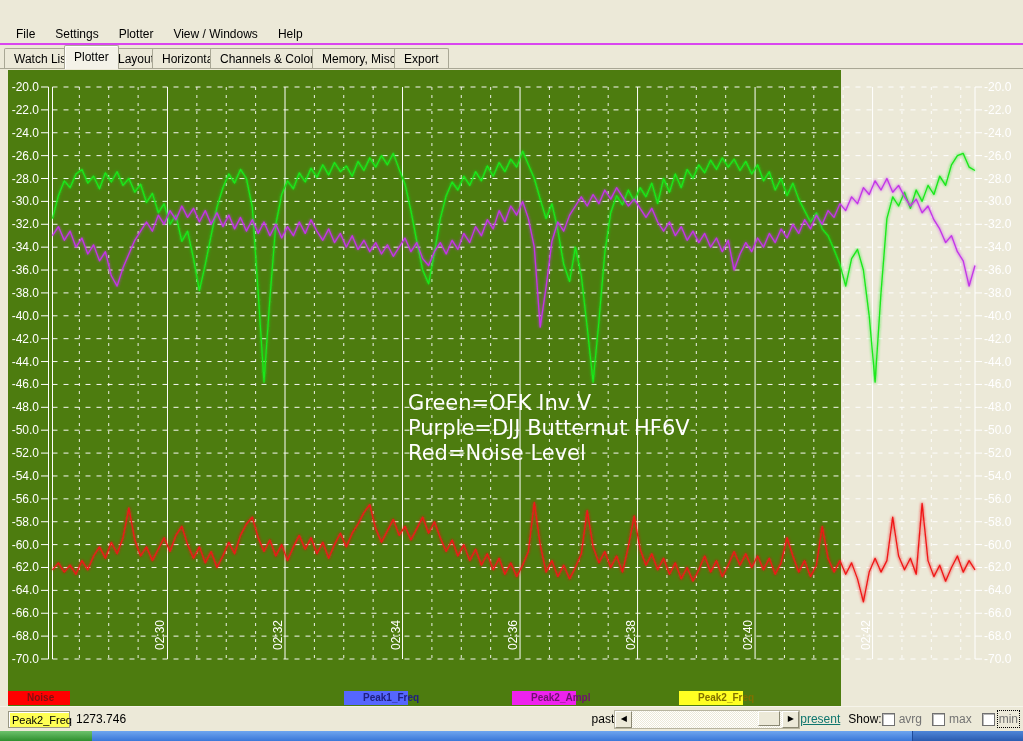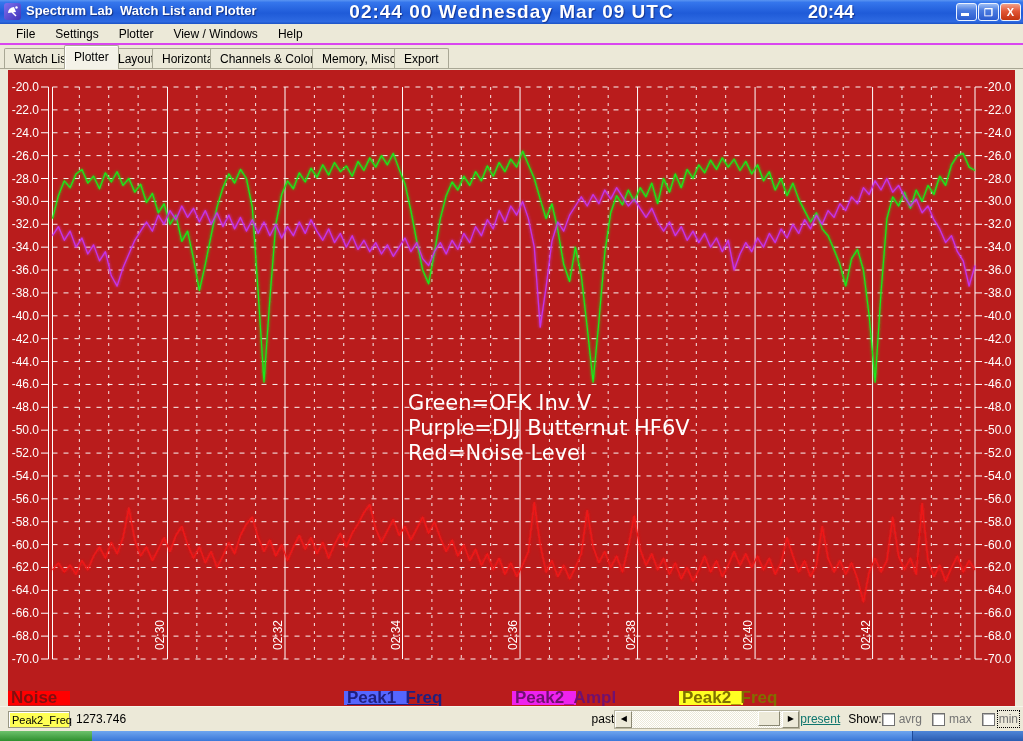--- a/index.html
+++ b/index.html
@@ -28,23 +28,23 @@
     border-bottom:2px solid #d946ef;display:flex;align-items:center;padding-left:6px;box-sizing:border-box;}
   .menuitem{font-size:12px;color:#000;padding:2px 10px;white-space:pre;}
   
   #tabbar{position:absolute;left:0;top:45px;width:1023px;height:25px;background:#ece9d8;}
   #tabline{position:absolute;left:0;top:23px;width:1023px;height:1px;background:#a9a795;}
   .tab{position:absolute;top:3px;height:20px;line-height:20px;padding:0 9px;font-size:12px;color:#000;
     background:#ece9d8;border:1px solid #a9a795;border-bottom:none;border-radius:2px 2px 0 0;box-sizing:border-box;}
   .tab.active{top:0;height:24px;line-height:22px;background:#f4f2e8;z-index:3;
     box-shadow:inset 1px 1px 0 #fff;}
   
-  #plotpanel{position:absolute;left:8px;top:70px;width:1007px;height:636px;background:#b91c1c;}
+  #plotpanel{position:absolute;left:8px;top:70px;width:833px;height:636px;background:#4d7c0f;}
   #plotsvg{position:absolute;left:0;top:0;}
-  .chip{position:absolute;top:621px;height:14px;font-size:17px;line-height:14px;padding-left:3px;
+  .chip{position:absolute;top:621px;height:14px;font-size:10px;line-height:14px;padding-left:19px;
     box-sizing:border-box;font-weight:bold;}
   
   #statusbar{position:absolute;left:0;top:706px;width:1023px;height:25px;background:#ece9d8;
     border-top:1px solid #f6f4ea;display:flex;align-items:center;box-sizing:border-box;font-size:12px;}
   #sel-chip{margin-left:8px;width:62px;height:17px;line-height:16px;background:#ffff55;border:1px solid #9a9884;
     box-shadow:1px 1px 0 #fff inset;font-size:11px;padding-left:3px;box-sizing:border-box;color:#000;}
   #sel-value{margin-left:6px;color:#000;}
   #status-right{margin-left:auto;display:flex;align-items:center;gap:0;padding-right:5px;}
   #scrollbar{width:184px;height:17px;display:flex;border:1px solid #b8b5a0;background:
      repeating-conic-gradient(#fff 0 25%, #ece9d8 0 50%) 0 0/2px 2px;}
@@ -62,35 +62,20 @@
   
   #taskbar{position:absolute;left:0;top:731px;width:1023px;height:10px;background:linear-gradient(180deg,#6ea5ef,#3a77d8);}
   #task-green{position:absolute;left:0;top:0;width:92px;height:10px;background:linear-gradient(180deg,#6cc26c,#2e8f2e);}
   #task-dark{position:absolute;left:912px;top:0;width:111px;height:10px;background:linear-gradient(180deg,#4f86d8,#2b5cb0);border-left:1px solid #1e4a98;}
 </style>
 </head>
 <body>
 
 <div id="app">
 
-  <div id="titlebar">
-    <div id="appicon">
-      <svg width="13" height="13" viewBox="0 0 13 13">
-        <path d="M2 8 A6 6 0 0 1 8 2 L10 7 Z" fill="#fff"></path>
-        <line x1="6" y1="7" x2="10" y2="11" stroke="#fff" stroke-width="1.4"></line>
-        <circle cx="10.5" cy="2.5" r="1.2" fill="#fff"></circle>
-      </svg>
-    </div>
-    <span id="wintitle">Spectrum Lab  Watch List and Plotter</span>
-    <span id="bigclock">02:44 00 Wednesday Mar 09 UTC</span>
-    <span id="miniclock">20:44</span>
-    <div id="btn-min" class="winbtn blue"></div>
-    <div id="btn-restore" class="winbtn blue"></div>
-    <div id="btn-close" class="winbtn red">X</div>
-  </div>
 
   <div id="menubar">
       <span class="menuitem">File</span>
       <span class="menuitem">Settings</span>
       <span class="menuitem">Plotter</span>
       <span class="menuitem">View / Windows</span>
       <span class="menuitem">Help</span>
     </div>
 
   <div id="tabbar">
@@ -289,21 +274,21 @@
         <polyline points="44.5,148.6 50.4,125.7 56.3,110.8 62.1,117.7 68.0,103.9 73.9,99.4 79.8,113.1 85.6,106.2 91.5,118.8 97.4,102.8 103.3,112.0 109.1,101.7 115.0,115.4 120.9,108.5 126.8,122.2 132.6,114.2 138.5,132.5 144.4,123.4 150.3,142.8 156.1,133.7 162.0,154.3 167.9,145.1 173.8,171.4 179.6,161.1 185.5,188.6 191.4,220.6 197.3,194.3 203.1,165.7 209.0,137.1 214.9,117.7 220.8,103.9 226.6,113.1 232.5,99.4 238.4,108.5 244.3,137.1 250.2,222.9 256.0,312.2 261.9,228.6 267.8,154.3 273.7,124.5 279.5,110.8 285.4,118.8 291.3,102.8 297.2,112.0 303.0,98.2 308.9,107.4 314.8,94.8 320.7,105.1 326.5,92.5 332.4,101.7 338.3,95.9 344.2,106.2 350.0,91.4 355.9,100.5 361.8,87.9 367.7,97.1 373.5,85.6 379.4,94.8 385.3,83.4 391.2,99.4 397.0,114.2 402.9,140.6 408.8,171.4 414.7,200.0 420.6,213.8 426.4,182.9 432.3,148.6 438.2,125.7 444.1,112.0 449.9,120.0 455.8,106.2 461.7,115.4 467.6,101.7 473.4,110.8 479.3,95.9 485.2,106.2 491.1,92.5 496.9,101.7 502.8,89.1 508.7,97.1 514.6,81.1 520.4,94.8 526.3,108.5 532.2,129.1 538.1,148.6 543.9,133.7 549.8,160.0 555.7,194.3 561.6,211.5 567.4,177.2 573.3,205.8 579.2,257.2 585.1,312.2 590.9,251.5 596.8,182.9 602.7,142.8 608.6,125.7 614.5,134.8 620.3,120.0 626.2,131.4 632.1,117.7 638.0,126.8 643.8,113.1 649.7,133.7 655.6,108.5 661.5,122.2 667.3,103.9 673.2,117.7 679.1,99.4 685.0,108.5 690.8,94.8 696.7,102.8 702.6,90.2 708.5,99.4 714.3,87.9 720.2,97.1 726.1,89.1 732.0,100.5 737.8,91.4 743.7,103.9 749.6,94.8 755.5,110.8 761.3,101.7 767.2,120.0 773.1,108.5 779.0,125.7 784.9,113.1 790.7,129.1 796.6,140.6 802.5,152.0 808.4,142.8 814.2,158.9 820.1,165.7 826.0,179.4 831.9,194.3 837.7,216.1 843.6,188.6 849.5,179.4 855.4,200.0 861.2,245.8 867.1,312.2 873.0,222.9 878.9,148.6 884.7,126.8 890.6,136.0 896.5,122.2 902.4,138.3 908.2,120.0 914.1,131.4 920.0,115.4 925.9,124.5 931.7,106.2 937.6,115.4 943.5,94.8 949.4,85.6 955.2,83.4 961.1,97.1 967.0,100.5" fill="none" stroke="#1ae81a" stroke-width="1.3" filter="url(#glow)" stroke-linejoin="round"></polyline>
         <polyline points="44.5,165.7 50.4,156.6 56.3,170.3 62.1,161.1 68.0,177.2 73.9,168.0 79.8,184.0 85.6,174.9 91.5,190.9 97.4,181.7 103.3,205.8 109.1,216.1 115.0,197.8 120.9,184.0 126.8,170.3 132.6,161.1 138.5,152.0 144.4,161.1 150.3,145.1 156.1,154.3 162.0,140.6 167.9,149.7 173.8,136.0 179.6,147.4 185.5,138.3 191.4,152.0 197.3,140.6 203.1,154.3 209.0,142.8 214.9,156.6 220.8,145.1 226.6,158.9 232.5,147.4 238.4,161.1 244.3,149.7 250.2,163.4 256.0,152.0 261.9,165.7 267.8,154.3 273.7,168.0 279.5,156.6 285.4,165.7 291.3,152.0 297.2,163.4 303.0,149.7 308.9,161.1 314.8,170.3 320.7,158.9 326.5,172.6 332.4,163.4 338.3,177.2 344.2,165.7 350.0,179.4 355.9,170.3 361.8,181.7 367.7,172.6 373.5,184.0 379.4,174.9 385.3,186.3 391.2,177.2 397.0,168.0 402.9,181.7 408.8,172.6 414.7,188.6 420.6,195.5 426.4,181.7 432.3,172.6 438.2,184.0 444.1,170.3 449.9,179.4 455.8,163.4 461.7,172.6 467.6,156.6 473.4,165.7 479.3,149.7 485.2,158.9 491.1,140.6 496.9,152.0 502.8,136.0 508.7,145.1 514.6,131.4 520.4,148.6 526.3,177.2 532.2,257.2 538.1,217.2 543.9,171.4 549.8,152.0 555.7,161.1 561.6,145.1 567.4,136.0 573.3,126.8 579.2,136.0 585.1,124.5 590.9,133.7 596.8,120.0 602.7,129.1 608.6,117.7 614.5,126.8 620.3,136.0 626.2,129.1 632.1,138.3 638.0,147.4 643.8,138.3 649.7,152.0 655.6,161.1 661.5,152.0 667.3,165.7 673.2,156.6 679.1,170.3 685.0,161.1 690.8,172.6 696.7,163.4 702.6,177.2 708.5,168.0 714.3,181.7 720.2,170.3 726.1,200.0 732.0,184.0 737.8,172.6 743.7,181.7 749.6,168.0 755.5,177.2 761.3,163.4 767.2,172.6 773.1,158.9 779.0,168.0 784.9,154.3 790.7,163.4 796.6,149.7 802.5,158.9 808.4,145.1 814.2,154.3 820.1,140.6 826.0,147.4 831.9,133.7 837.7,140.6 843.6,126.8 849.5,133.7 855.4,117.7 861.2,124.5 867.1,110.8 873.0,120.0 878.9,108.5 884.7,122.2 890.6,115.4 896.5,126.8 902.4,136.0 908.2,129.1 914.1,142.8 920.0,136.0 925.9,149.7 931.7,158.9 937.6,172.6 943.5,165.7 949.4,181.7 955.2,190.9 961.1,216.1 967.0,195.5" fill="none" stroke="#c435e8" stroke-width="1.3" filter="url(#glow)" stroke-linejoin="round"></polyline>
         <polyline points="44.5,499.8 50.4,492.9 56.3,502.1 62.1,495.2 68.0,504.3 73.9,490.6 79.8,499.8 85.6,486.0 91.5,476.9 97.4,488.3 103.3,472.3 109.1,483.8 115.0,467.7 120.9,438.0 126.8,470.0 132.6,486.0 138.5,476.9 144.4,490.6 150.3,479.2 156.1,467.7 162.0,481.5 167.9,465.4 173.8,456.3 179.6,474.6 185.5,488.3 191.4,476.9 197.3,492.9 203.1,481.5 209.0,497.5 214.9,486.0 220.8,472.3 226.6,483.8 232.5,465.4 238.4,454.0 244.3,447.1 250.2,467.7 256.0,481.5 261.9,470.0 267.8,486.0 273.7,474.6 279.5,490.6 285.4,476.9 291.3,465.4 297.2,479.2 303.0,467.7 308.9,483.8 314.8,472.3 320.7,488.3 326.5,474.6 332.4,463.2 338.3,476.9 344.2,463.2 350.0,454.0 355.9,442.6 361.8,434.6 367.7,458.6 373.5,472.3 379.4,460.9 385.3,449.4 391.2,465.4 397.0,456.3 402.9,470.0 408.8,458.6 414.7,447.1 420.6,463.2 426.4,451.7 432.3,467.7 438.2,481.5 444.1,470.0 449.9,486.0 455.8,474.6 461.7,490.6 467.6,479.2 473.4,495.2 479.3,483.8 485.2,499.8 491.1,488.3 496.9,504.3 502.8,492.9 508.7,506.6 514.6,495.2 520.4,481.5 526.3,432.3 532.2,474.6 538.1,502.1 543.9,490.6 549.8,506.6 555.7,495.2 561.6,508.9 567.4,497.5 573.3,483.8 579.2,440.3 585.1,476.9 590.9,492.9 596.8,481.5 602.7,497.5 608.6,486.0 614.5,502.1 620.3,476.9 626.2,446.0 632.1,479.2 638.0,495.2 643.8,483.8 649.7,499.8 655.6,488.3 661.5,504.3 667.3,492.9 673.2,508.9 679.1,497.5 685.0,511.2 690.8,499.8 696.7,486.0 702.6,502.1 708.5,490.6 714.3,506.6 720.2,495.2 726.1,481.5 732.0,495.2 737.8,483.8 743.7,497.5 749.6,486.0 755.5,499.8 761.3,488.3 767.2,504.3 773.1,492.9 779.0,467.7 784.9,486.0 790.7,502.1 796.6,490.6 802.5,506.6 808.4,495.2 814.2,456.3 820.1,488.3 826.0,502.1 831.9,490.6 837.7,504.3 843.6,492.9 849.5,508.9 855.4,531.8 861.2,502.1 867.1,488.3 873.0,502.1 878.9,490.6 884.7,447.1 890.6,486.0 896.5,499.8 902.4,488.3 908.2,504.3 914.1,433.4 920.0,490.6 925.9,506.6 931.7,495.2 937.6,511.2 943.5,497.5 949.4,486.0 955.2,502.1 961.1,490.6 967.0,499.8" fill="none" stroke="#f01818" stroke-width="1.3" filter="url(#glow)" stroke-linejoin="round"></polyline>
         <text x="400" y="340" fill="#ffffff" font-size="21" font-family="&quot;DejaVu Sans&quot;,sans-serif">Green=OFK  Inv V</text>
         <text x="400" y="365" fill="#ffffff" font-size="21" font-family="&quot;DejaVu Sans&quot;,sans-serif">Purple=DJJ  Butternut HF6V</text>
         <text x="400" y="390" fill="#ffffff" font-size="21" font-family="&quot;DejaVu Sans&quot;,sans-serif">Red=Noise Level</text>
       </svg>
     <div id="chips"></div>
   <div class="chip" style="left: 0px; width: 62px; background: rgb(255, 0, 0); color: rgb(128, 16, 16);">Noise</div>
       <div class="chip" style="left: 167px; width: 64px; background: rgb(51, 238, 51); color: rgb(21, 96, 21); margin-top: 16px;">Peak1_Ampl</div>
-      <div class="chip" style="left: 336px; width: 64px; background: rgb(85, 102, 255); color: rgb(32, 32, 128); text-decoration: underline;">Peak1_Freq</div>
+      <div class="chip" style="left: 336px; width: 64px; background: rgb(85, 102, 255); color: rgb(32, 32, 128);">Peak1_Freq</div>
       <div class="chip" style="left: 504px; width: 64px; background: rgb(238, 34, 238); color: rgb(112, 16, 112);">Peak2_Ampl</div>
       <div class="chip" style="left: 671px; width: 64px; background: rgb(255, 255, 34); color: rgb(128, 112, 0);">Peak2_Freq</div>
       <div class="chip" style="left: 839px; width: 64px; background: rgb(255, 136, 0); color: rgb(128, 48, 0); margin-top: 43px;">Peak3_Ampl</div>
     </div>
 
   <div id="statusbar">
     <div id="sel-chip">Peak2_Freq</div>
     <span id="sel-value">1273.746</span>
     <div id="status-right">
       <span style="color:#000;">past</span>

